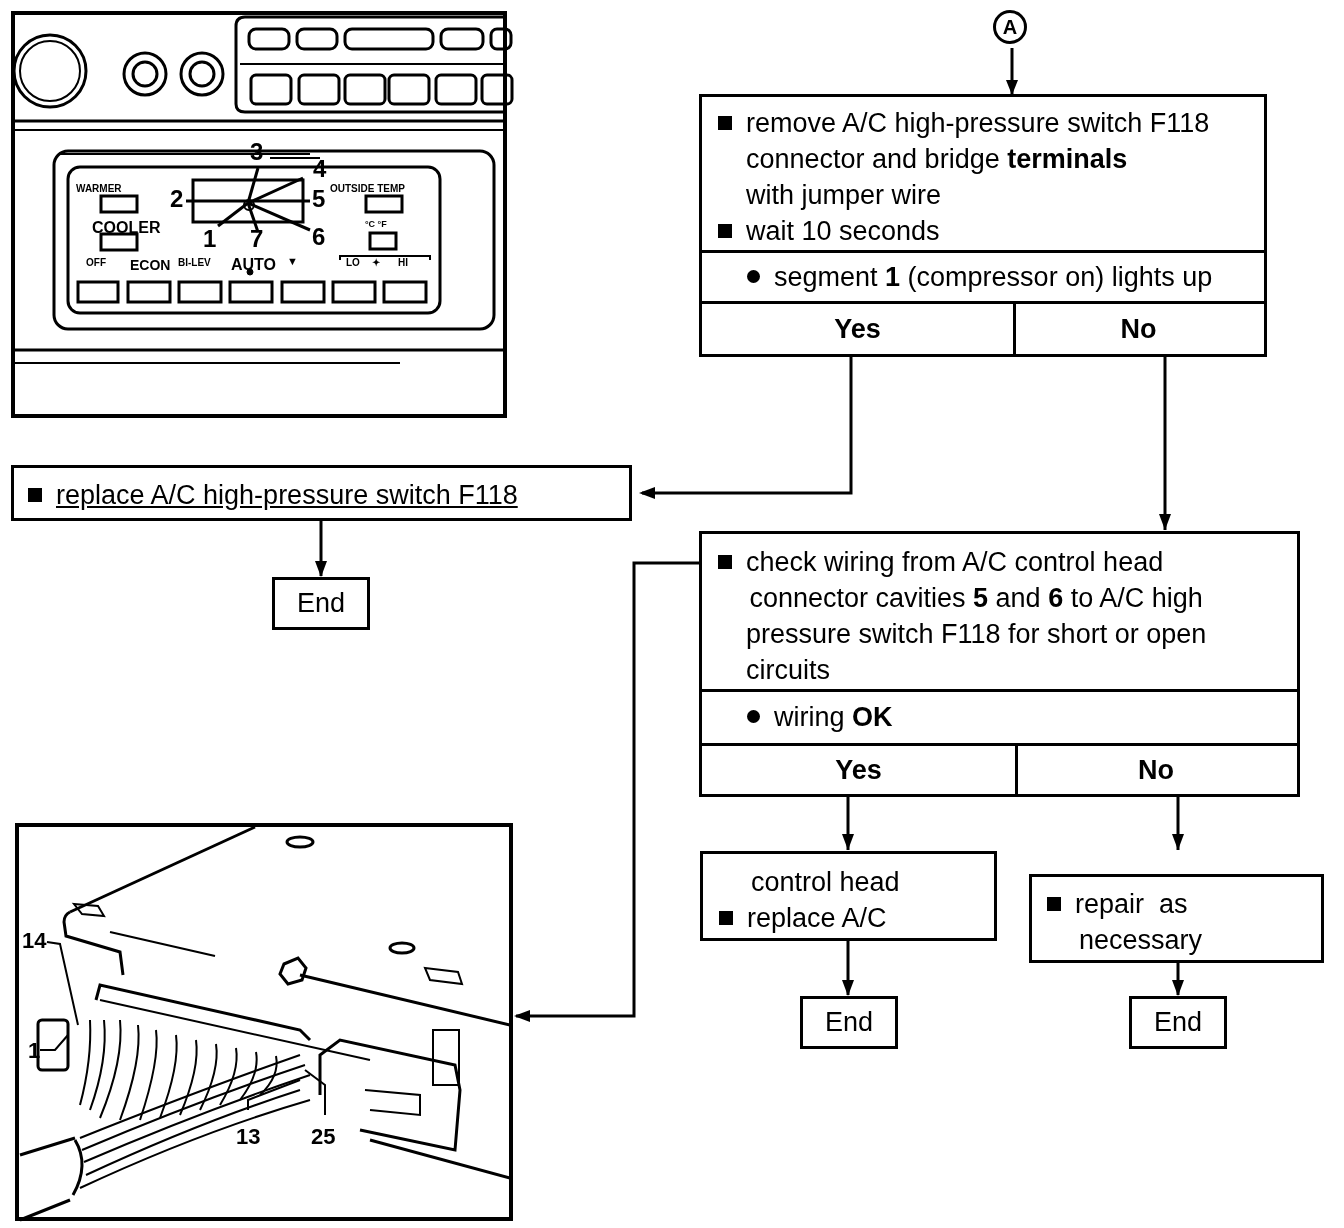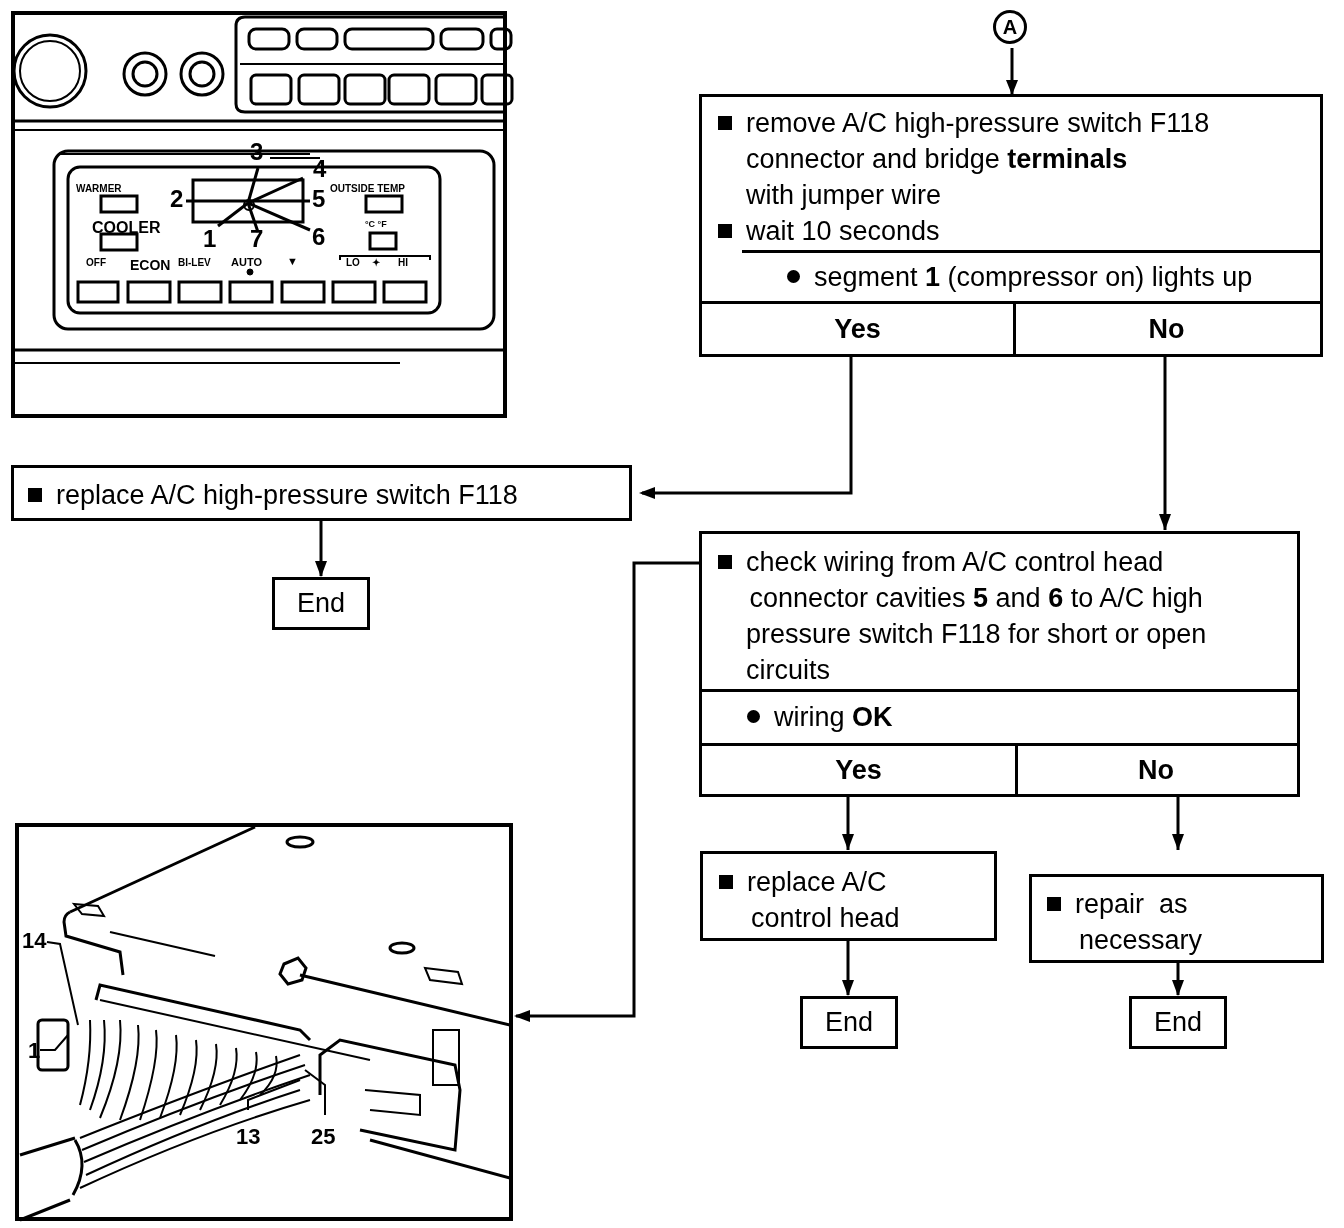--- a/index.html
+++ b/index.html
@@ -168,52 +168,52 @@
 <div class="abs lbl" style="left:203px;top:225px;font-size:24px;">1</div>
 <div class="abs lbl" style="left:250px;top:225px;font-size:24px;">7</div>
 <div class="abs lbl" style="left:312px;top:223px;font-size:24px;">6</div>
 <div class="abs lbl" style="left:76px;top:183px;font-size:10px;">WARMER</div>
 <div class="abs lbl" style="left:92px;top:219px;font-size:16px;">COOLER</div>
 <div class="abs lbl" style="left:330px;top:183px;font-size:10px;">OUTSIDE TEMP</div>
 <div class="abs lbl" style="left:365px;top:219px;font-size:9px;">°C  °F</div>
 <div class="abs lbl" style="left:86px;top:257px;font-size:10px;">OFF</div>
 <div class="abs lbl" style="left:130px;top:257px;font-size:14px;">ECON</div>
 <div class="abs lbl" style="left:178px;top:257px;font-size:10px;">BI-LEV</div>
-<div class="abs lbl" style="left:231px;top:256px;font-size:11px;">AUTO</div>
+<div class="abs lbl" style="left:231px;top:256px;font-size:16px;">AUTO</div>
 <div class="abs lbl" style="left:287px;top:255px;font-size:11px;">▼</div>
 <div class="abs lbl" style="left:346px;top:257px;font-size:10px;">LO</div>
 <div class="abs lbl" style="left:372px;top:257px;font-size:10px;">✦</div>
 <div class="abs lbl" style="left:398px;top:257px;font-size:10px;">HI</div>
 
 <div class="abs lbl" style="left:22px;top:928px;font-size:22px;">14</div>
 <div class="abs lbl" style="left:28px;top:1038px;font-size:22px;">1</div>
 <div class="abs lbl" style="left:236px;top:1124px;font-size:22px;">13</div>
 <div class="abs lbl" style="left:311px;top:1124px;font-size:22px;">25</div>
 
 <div class="abs" style="left:993px;top:10px;width:34px;height:34px;border:3px solid #000;border-radius:50%;box-sizing:border-box;display:flex;align-items:center;justify-content:center;font-weight:bold;font-size:20px;">
   <span>A</span>
 </div>
 
-<div class="box" style="left:699px;top:94px;width:624px;height:263px;">
+<div class="box" style="left:699px;top:94px;width:568px;height:263px;">
   <div class="txt abs" style="left:16px;top:8px;">
     <div><span class="bullet-sq"></span><span>remove A/C high-pressure switch F118</span></div>
     <div style="padding-left:28px;"><span>connector and bridge </span><b>terminals</b></div>
     <div style="padding-left:28px;"><span>with jumper wire</span></div>
     <div><span class="bullet-sq"></span><span>wait 10 seconds</span></div>
   </div>
-  <div class="row" style="top:153px;height:51px;margin-left:40px;">
+  <div class="row" style="top:153px;height:51px;">
     <div class="txt abs" style="left:45px;top:6px;"><span class="bullet-dot"></span><span>segment </span><b>1</b><span> (compressor on) lights up</span></div>
   </div>
   <div class="row" style="top:204px;bottom:0;">
     <div class="cell" style="left:0;width:311px;border-right:3px solid #000;">Yes</div>
     <div class="cell" style="left:311px;right:0;">No</div>
   </div>
 </div>
 
-<div class="box txt" style="left:11px;top:465px;width:621px;height:56px;padding:9px 0 16px 14px;">
+<div class="box txt" style="left:11px;top:465px;width:621px;height:56px;padding:9px 0 16px 14px;text-decoration:underline;">
   <span class="bullet-sq"></span><span>replace A/C high-pressure switch F118</span>
 </div>
 
 <div class="end-box" style="left:272px;top:577px;width:98px;height:53px;">End</div>
 
 <div class="box" style="left:699px;top:531px;width:601px;height:266px;">
   <div class="txt abs" style="left:16px;top:10px;">
     <div><span class="bullet-sq"></span><span>check wiring from A/C control head</span></div>
     <div style="padding-left:28px;text-align:center;"><span>connector cavities </span><b>5</b><span> and </span><b>6</b><span> to A/C high</span></div>
     <div style="padding-left:28px;"><span>pressure switch F118 for short or open</span></div>
@@ -222,22 +222,22 @@
   <div class="row" style="top:155px;height:54px;">
     <div class="txt abs" style="left:45px;top:7px;"><span class="bullet-dot"></span><span>wiring </span><b>OK</b></div>
   </div>
   <div class="row" style="top:209px;bottom:0;">
     <div class="cell" style="left:0;width:313px;border-right:3px solid #000;">Yes</div>
     <div class="cell" style="left:313px;right:0;">No</div>
   </div>
 </div>
 
 <div class="box txt" style="left:700px;top:851px;width:297px;height:90px;padding:10px 0 0 16px;">
+  <div style="padding-left:32px;">control head</div>
   <div><span class="bullet-sq"></span><span>replace A/C</span></div>
-  <div style="padding-left:32px;">control head</div>
 </div>
 
 <div class="box txt" style="left:1029px;top:874px;width:295px;height:89px;padding:9px 0 0 15px;">
   <div><span class="bullet-sq"></span><span style="white-space:pre;">repair  as</span></div>
   <div style="padding-left:32px;">necessary</div>
 </div>
 
 <div class="end-box" style="left:800px;top:996px;width:98px;height:53px;">End</div>
 <div class="end-box" style="left:1129px;top:996px;width:98px;height:53px;">End</div>
 

